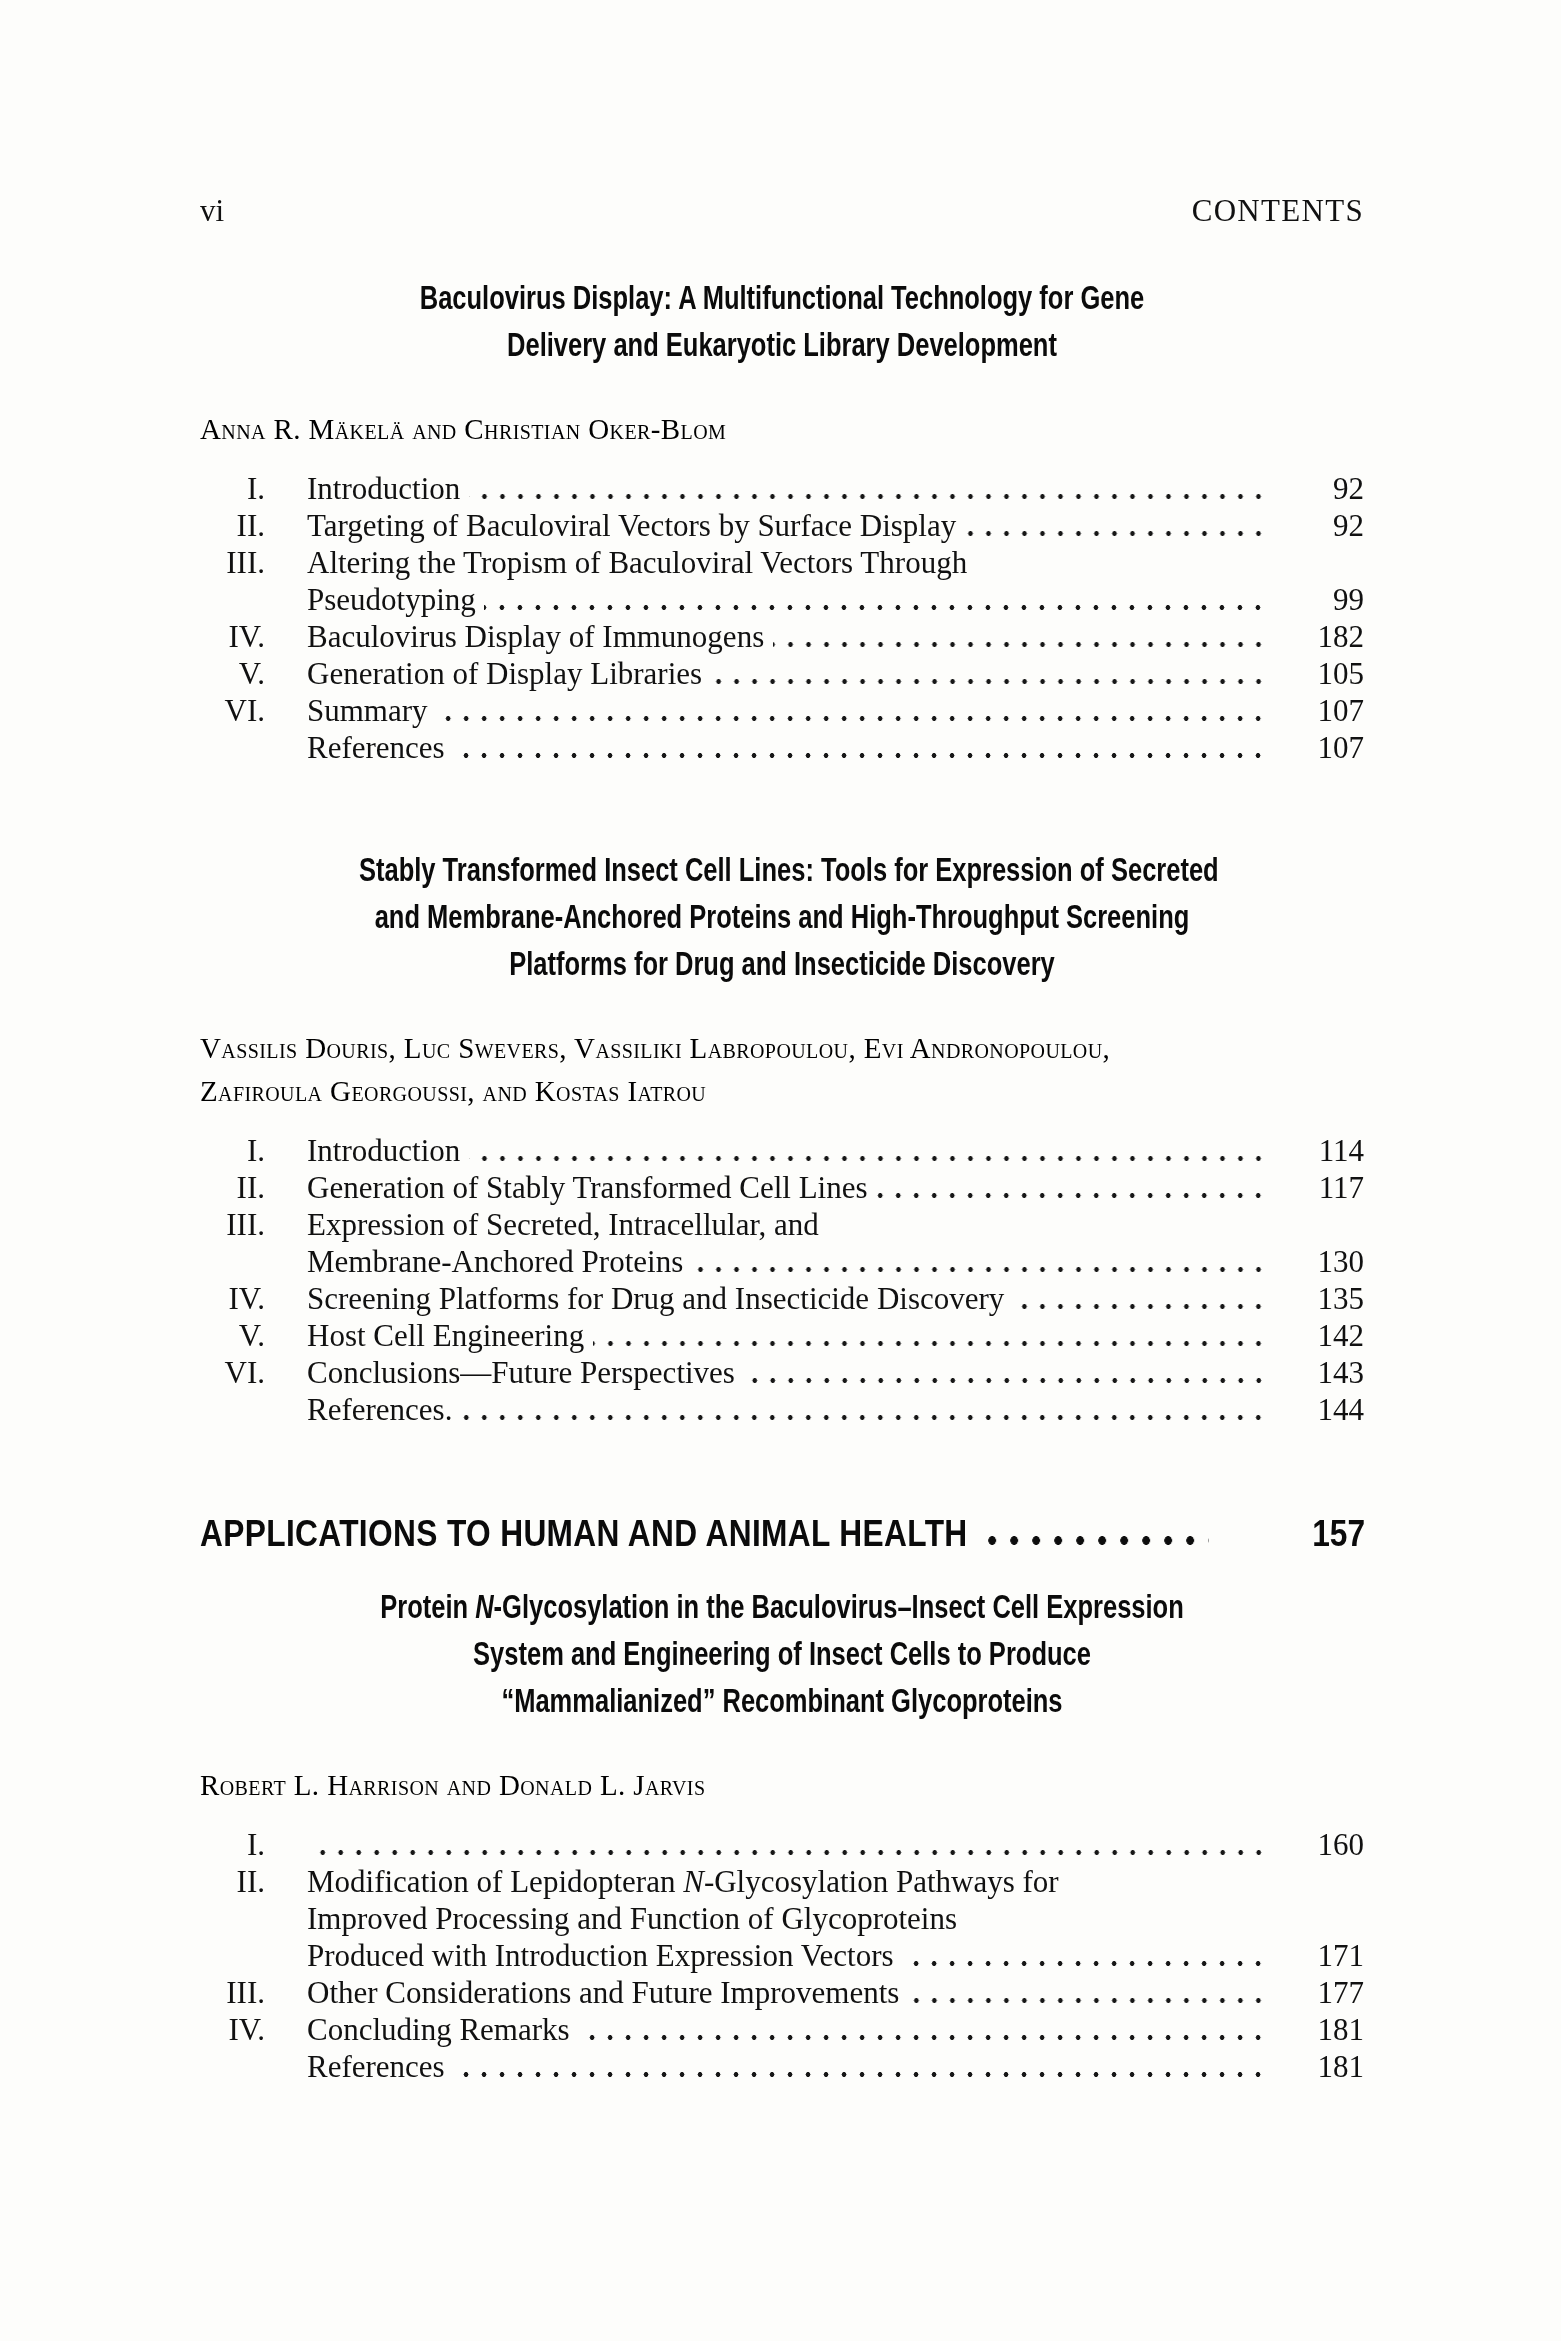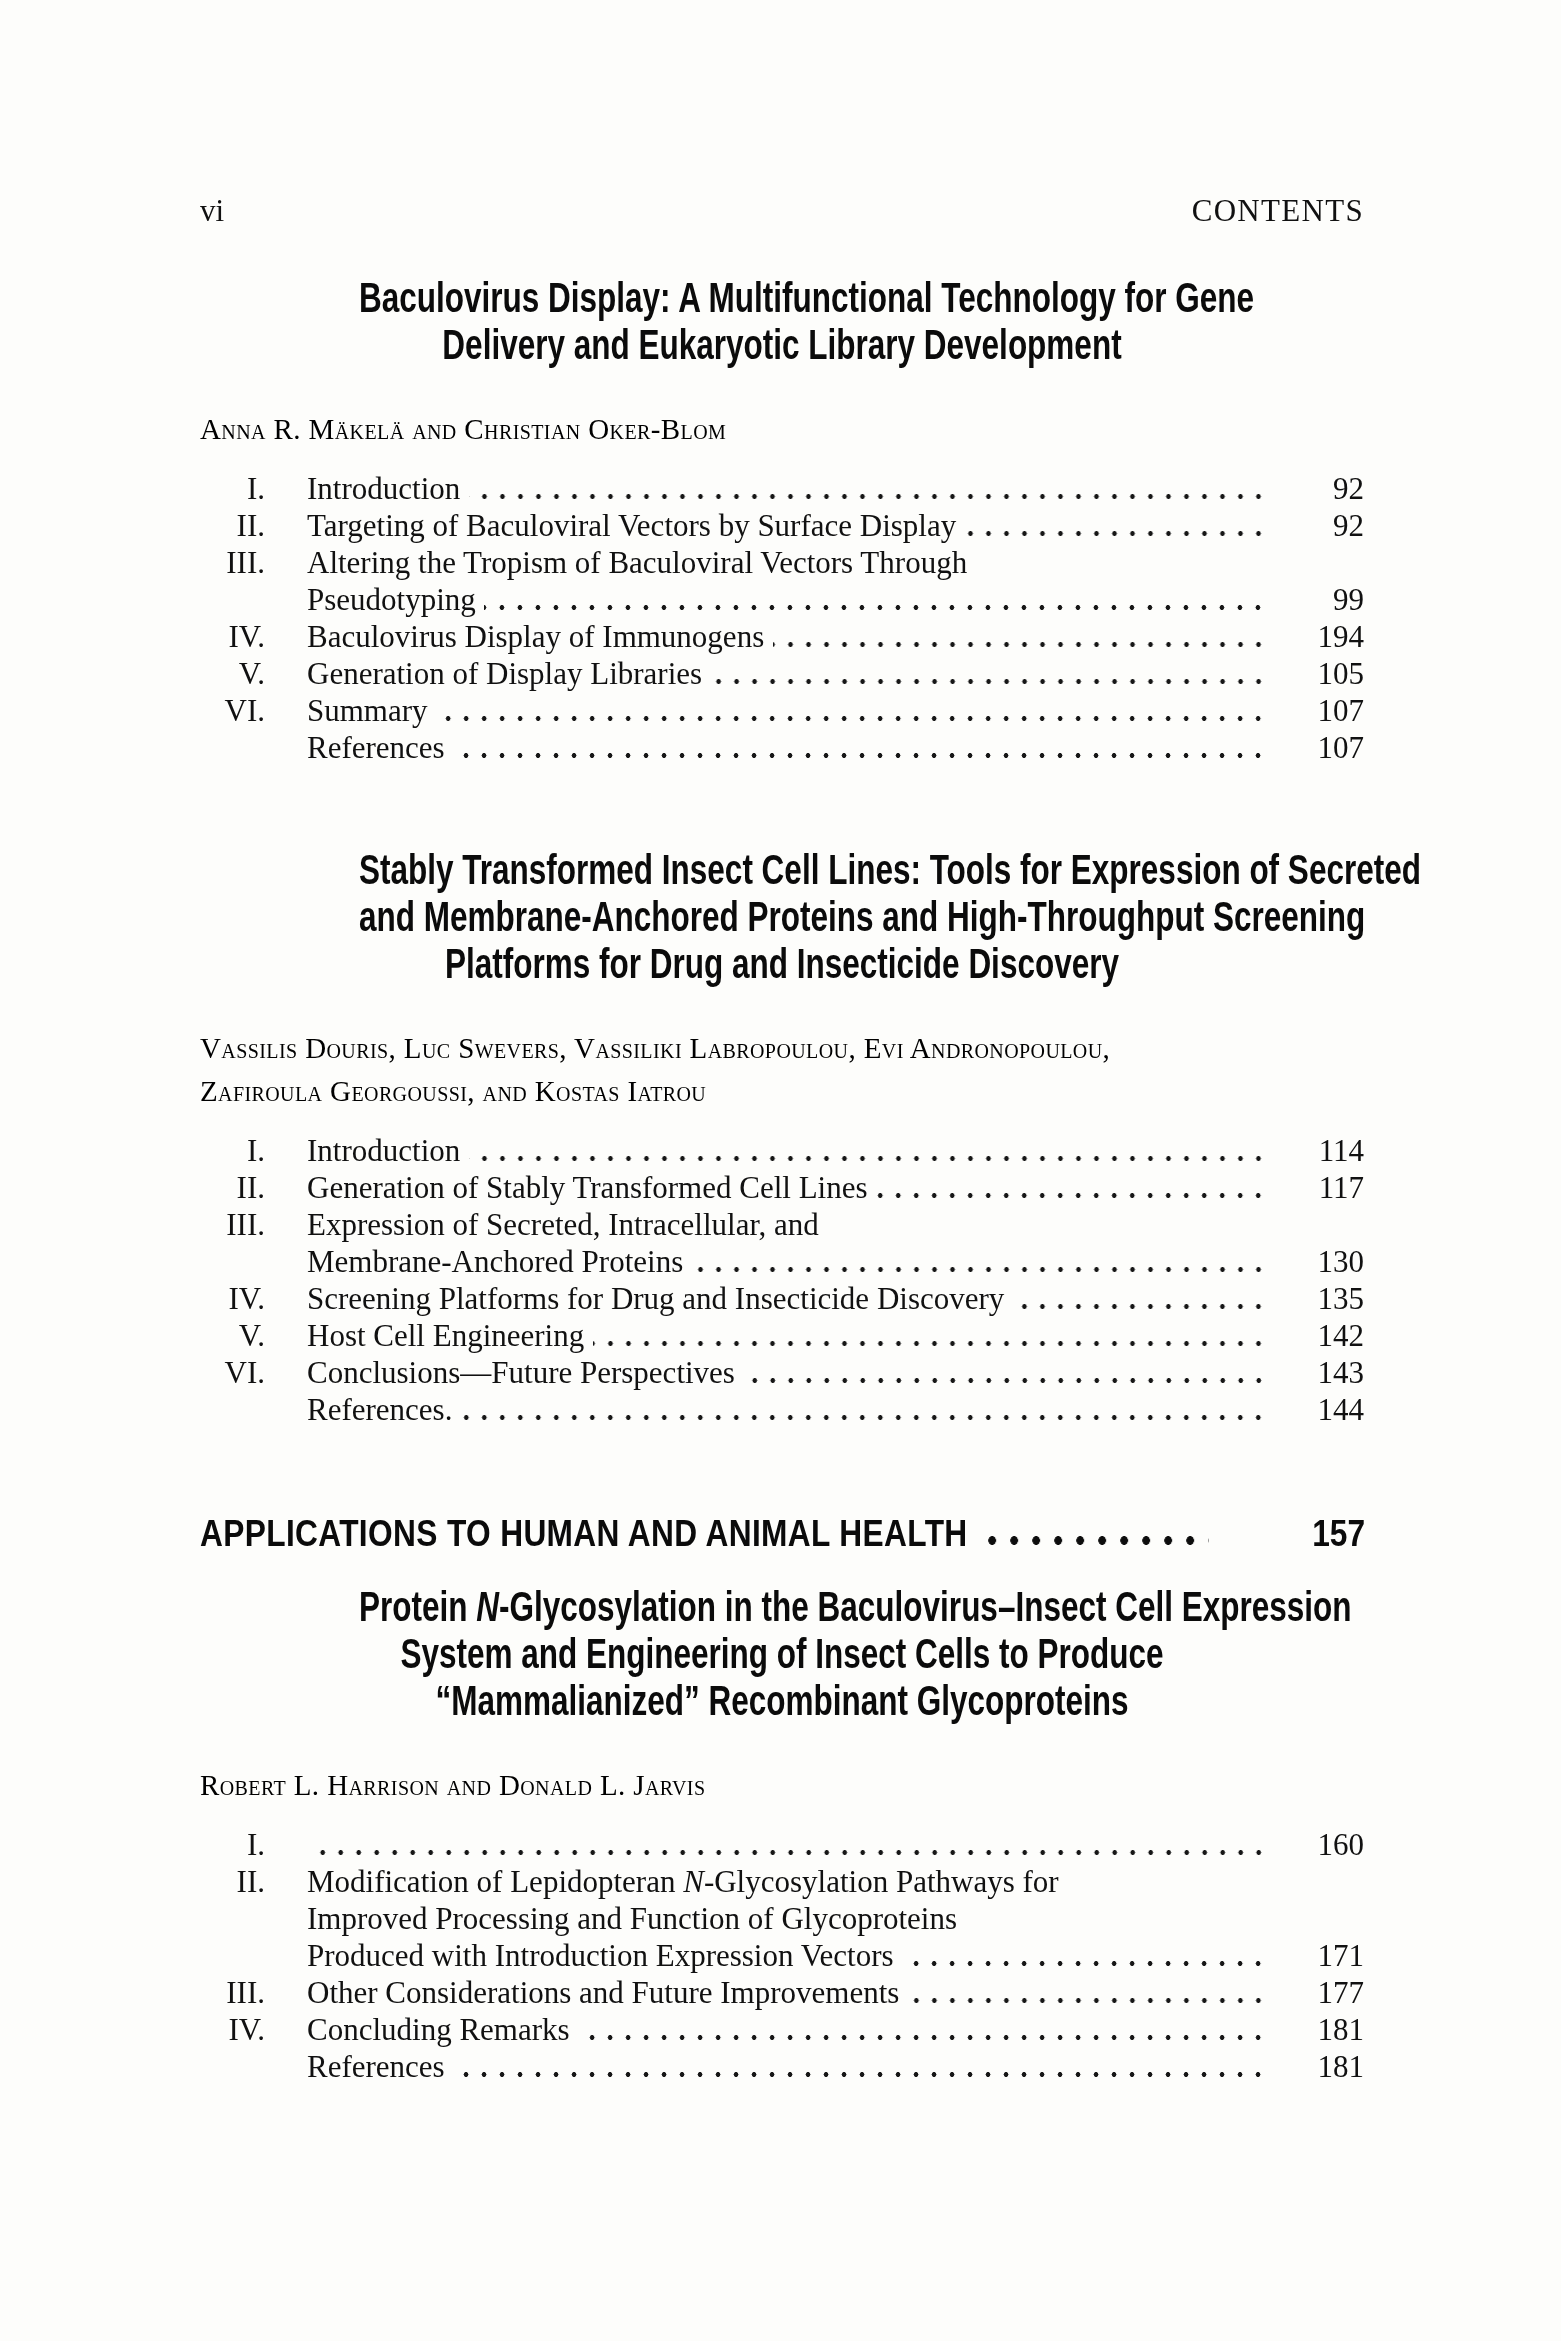--- a/index.html
+++ b/index.html
@@ -33,21 +33,21 @@
   #blocks > :nth-child(1) { margin-top: 45px; }
   #blocks > :nth-child(2) { margin-top: 80px; }
   #blocks > :nth-child(3) { margin-top: 84px; }
   #blocks > :nth-child(4) { margin-top: 28px; }
   
   .chapter-title {
     margin: 18px;
     text-align: center;
     font-family: "Liberation Sans", sans-serif;
     font-weight: 700;
-    font-size: 42px;
+    font-size: 34px;
     line-height: 47px;
     color: #0b0b0b;
   }
   .title-line {
     display: block;
     white-space: nowrap;
     transform: scaleX(0.75);
     transform-origin: 50% 50%;
   }
   
@@ -148,21 +148,21 @@
           <div class="toc-row">
             <span class="toc-num"></span>
             <span class="toc-label">Pseudotyping</span>
             <span class="toc-leader"></span>
             <span class="toc-page">99</span>
           </div>
           <div class="toc-row">
             <span class="toc-num">IV.</span>
             <span class="toc-label">Baculovirus Display of Immunogens</span>
             <span class="toc-leader"></span>
-            <span class="toc-page">194</span>
+            <span class="toc-page">182</span>
           </div>
           <div class="toc-row">
             <span class="toc-num">V.</span>
             <span class="toc-label">Generation of Display Libraries</span>
             <span class="toc-leader"></span>
             <span class="toc-page">105</span>
           </div>
           <div class="toc-row">
             <span class="toc-num">VI.</span>
             <span class="toc-label">Summary</span>

